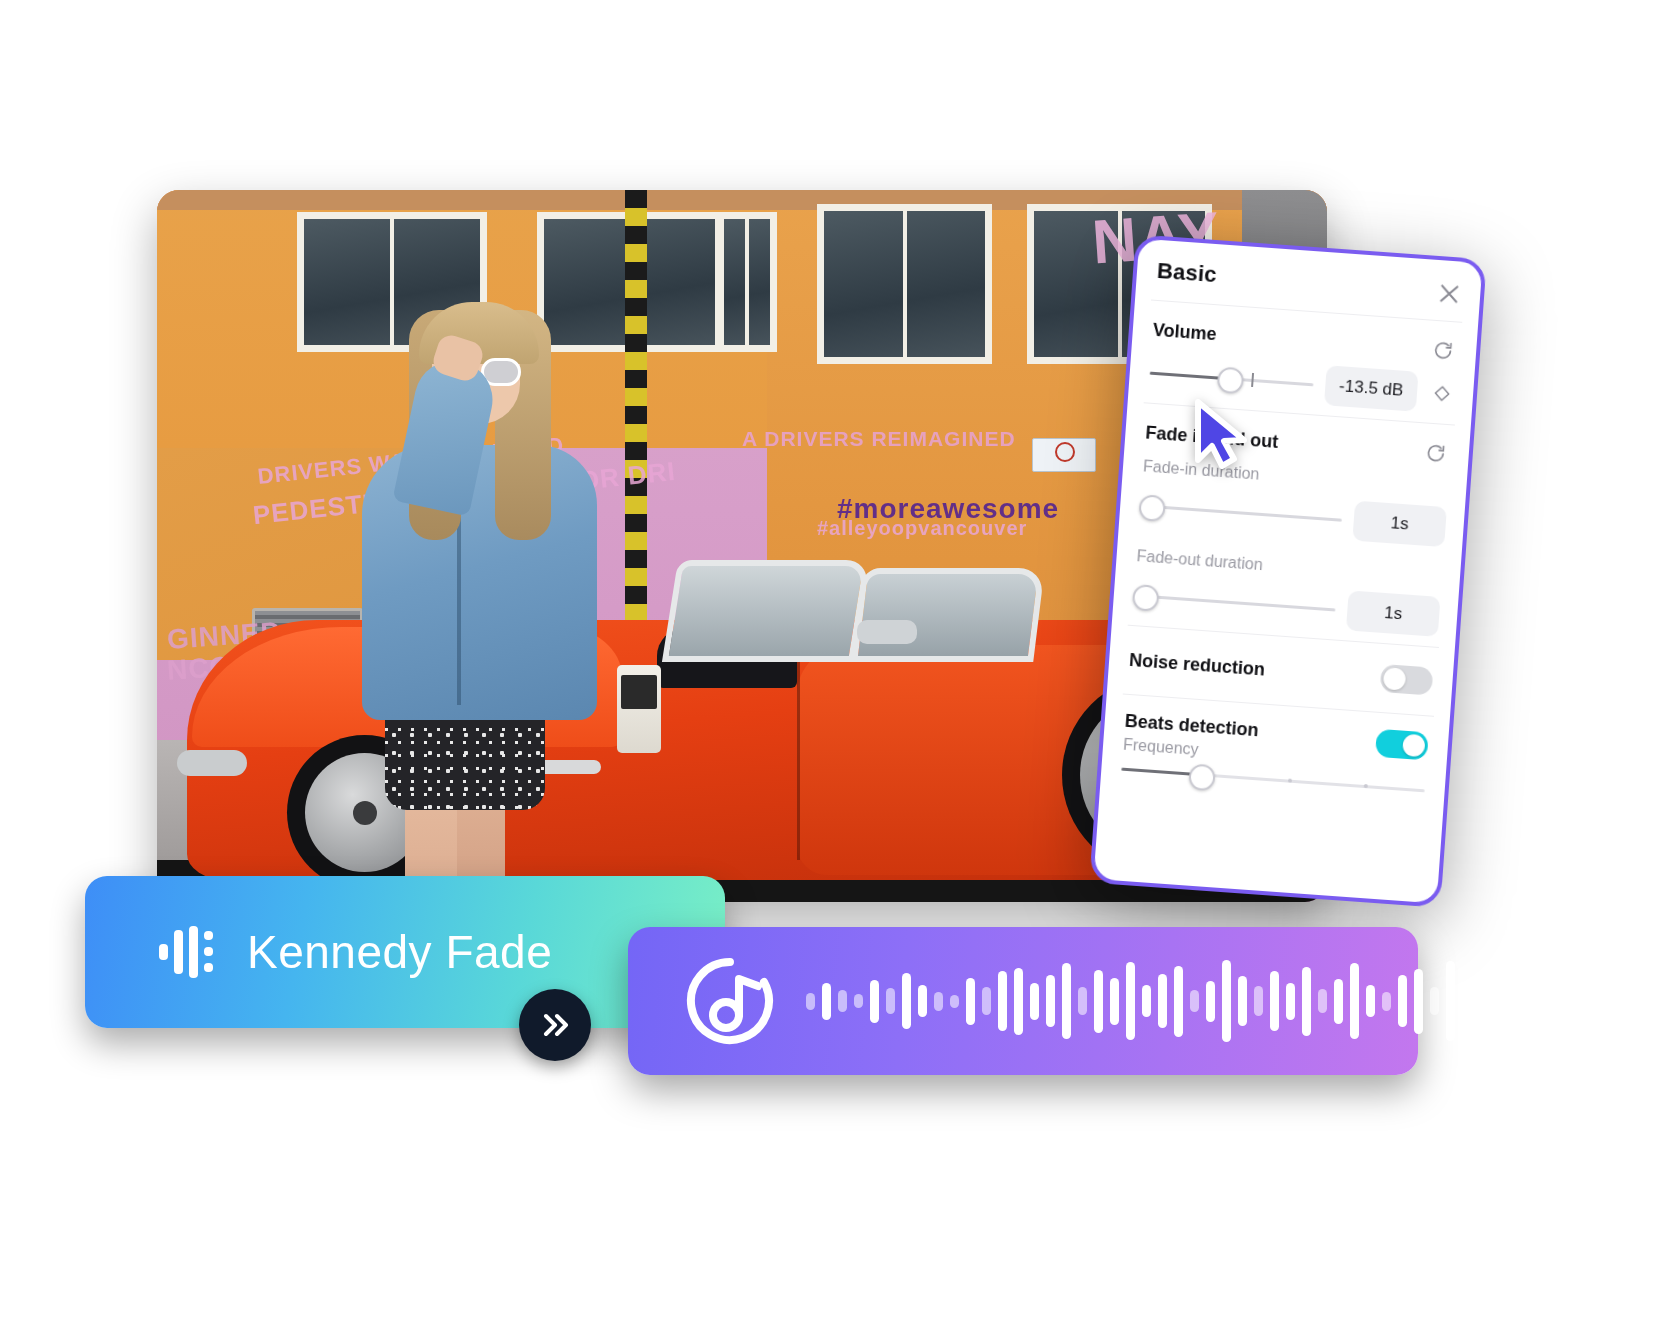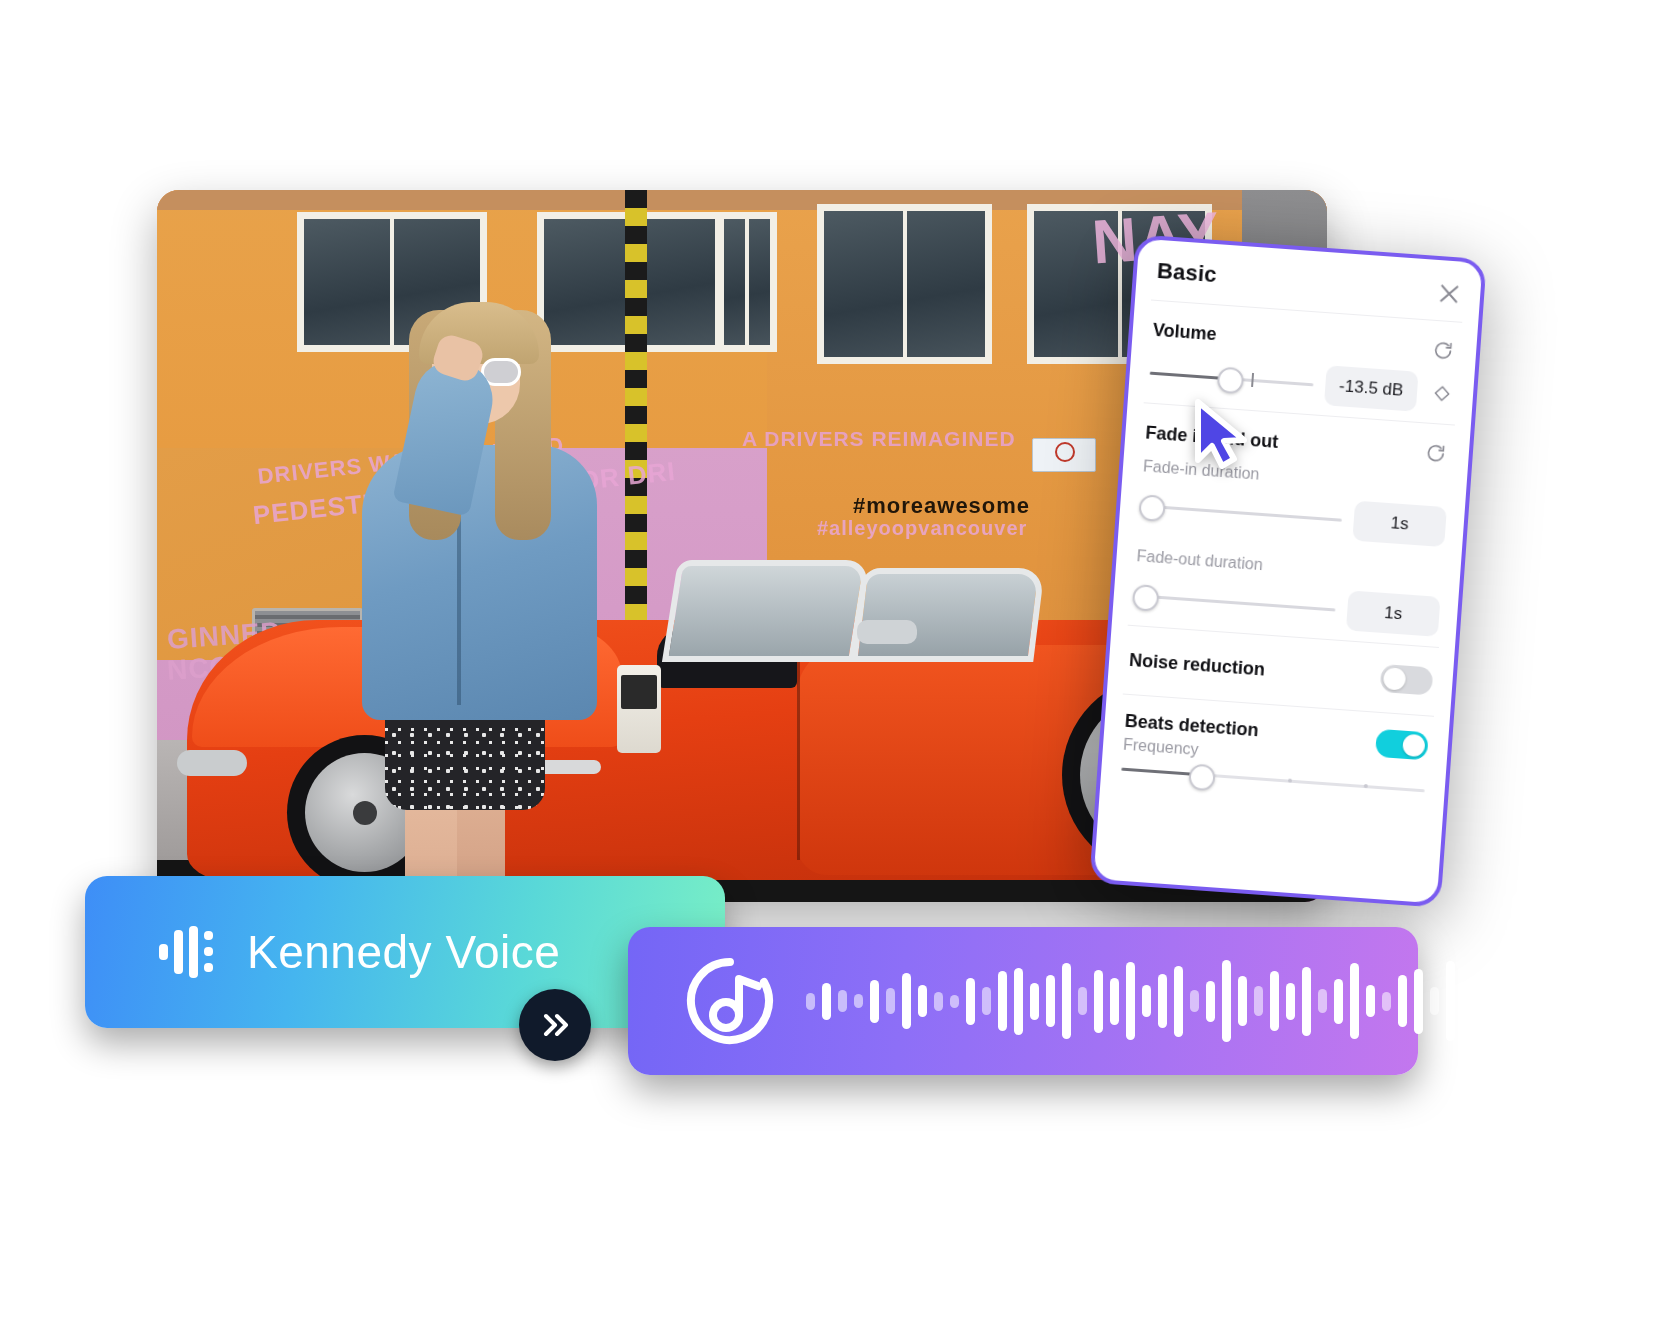--- a/index.html
+++ b/index.html
@@ -30,21 +30,21 @@
   .dark-band{position:absolute;left:0;bottom:0;width:100%;height:42px;background:#151515;}
   .road{position:absolute;left:0;bottom:42px;width:100%;height:120px;
     background:linear-gradient(180deg,#b9b5b4 0%,#a09c9b 100%);}
 
   
   .mural{position:absolute;color:#e9a6d8;font-weight:900;letter-spacing:1px;
     font-family:"Liberation Sans",sans-serif;opacity:.85;}
   .m-nay{left:935px;top:12px;font-size:62px;color:#f0b7df;transform:rotate(-4deg);}
   .m-laneway{left:585px;top:237px;font-size:21px;color:#e7a3d4;}
   .m-alley{left:578px;top:258px;font-size:54px;color:#e79ed2;font-weight:900;}
-  .m-hash1{left:696px;top:303px;font-size:22px;color:#000000;}
+  .m-hash1{left:680px;top:303px;font-size:28px;color:#4c1d95;}
   .m-hash2{left:660px;top:327px;font-size:20px;color:#e9a7d6;}
   .m-drivers{left:100px;top:258px;font-size:22px;color:#e8a6d5;transform:rotate(-6deg);}
   .m-ped{left:95px;top:288px;font-size:26px;color:#e8a6d5;transform:rotate(-6deg);}
   .m-ginned{left:10px;top:430px;font-size:28px;color:#dda0cc;transform:rotate(-4deg);}
   .m-ncou{left:10px;top:462px;font-size:28px;color:#dda0cc;transform:rotate(-4deg);}
 
   
   .win{position:absolute;background:linear-gradient(170deg,#4d5a62 0%,#2f3b44 60%,#47535b 100%);
     border:7px solid #f2efe6;box-sizing:border-box;}
   .win::after{content:"";position:absolute;left:50%;top:0;width:4px;height:100%;
@@ -367,21 +367,21 @@
     <span class="eq-icon">
       <svg viewBox="0 0 64 60" width="64" height="60" fill="#ffffff">
         <rect x="2" y="22" width="9" height="16" rx="4"></rect>
         <rect x="17" y="8" width="9" height="44" rx="4"></rect>
         <rect x="32" y="4" width="9" height="52" rx="4"></rect>
         <rect x="47" y="9" width="9" height="9" rx="4"></rect>
         <rect x="47" y="25" width="9" height="9" rx="4"></rect>
         <rect x="47" y="41" width="9" height="9" rx="4"></rect>
       </svg>
     </span>
-    <span class="voice-label">Kennedy Voice</span>
+    <span class="voice-label">Kennedy Fade</span>
   </div>
 
   <div class="audio-banner">
     <span class="disc-icon">
       <svg viewBox="0 0 92 92" width="92" height="92" fill="none">
         <path d="M46 7 a39 39 0 1 0 34 20" stroke="#ffffff" stroke-width="8" stroke-linecap="round"></path>
         <circle cx="42" cy="60" r="13" stroke="#ffffff" stroke-width="8"></circle>
         <path d="M55 60 L55 24 L74 31" stroke="#ffffff" stroke-width="8" stroke-linecap="round" stroke-linejoin="round"></path>
       </svg>
     </span>

